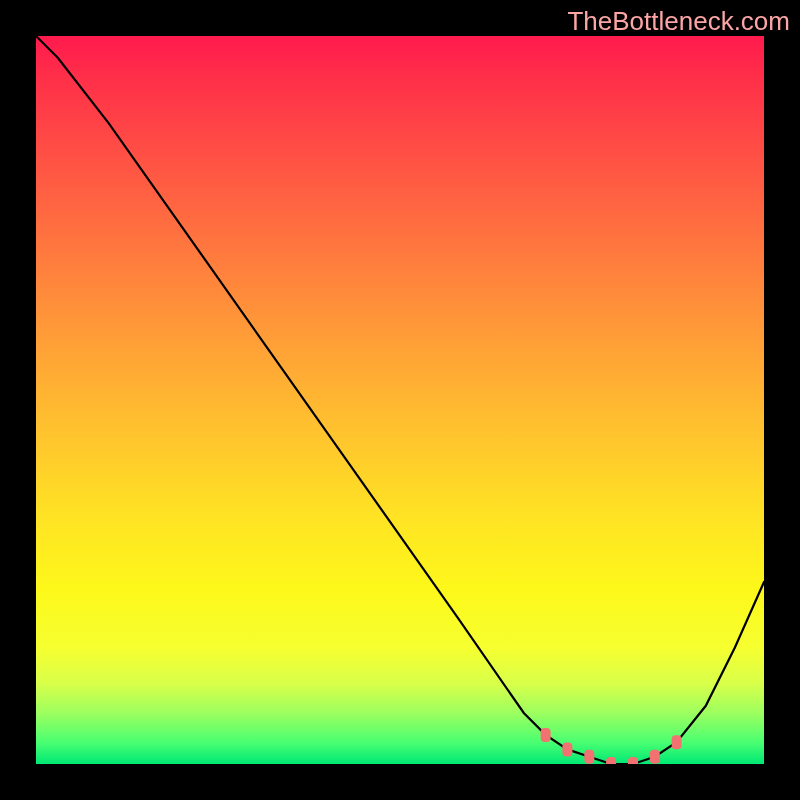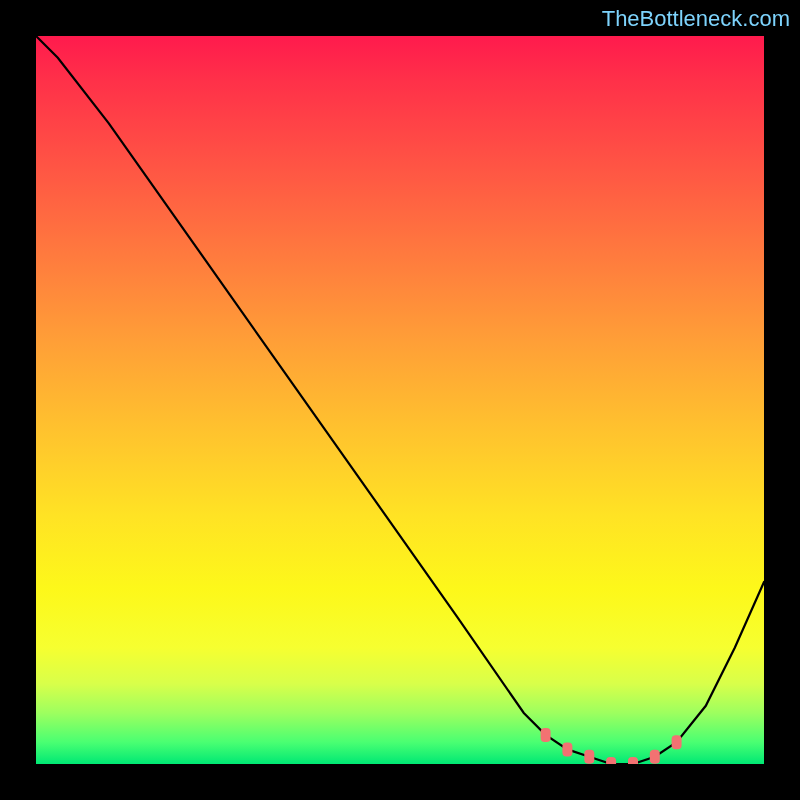--- a/index.html
+++ b/index.html
@@ -14,22 +14,22 @@
   .frame {
     position: relative;
     width: 800px;
     height: 800px;
     background: #000;
   }
   .watermark {
     position: absolute;
     top: 6px;
     right: 10px;
-    color: #7dd3fc;
-    font-size: 22px;
+    color: #fca5a5;
+    font-size: 26px;
     font-weight: 500;
     letter-spacing: 0;
   }
   .plot-area {
     position: absolute;
     left: 36px;
     top: 36px;
     width: 728px;
     height: 728px;
     background: linear-gradient(

